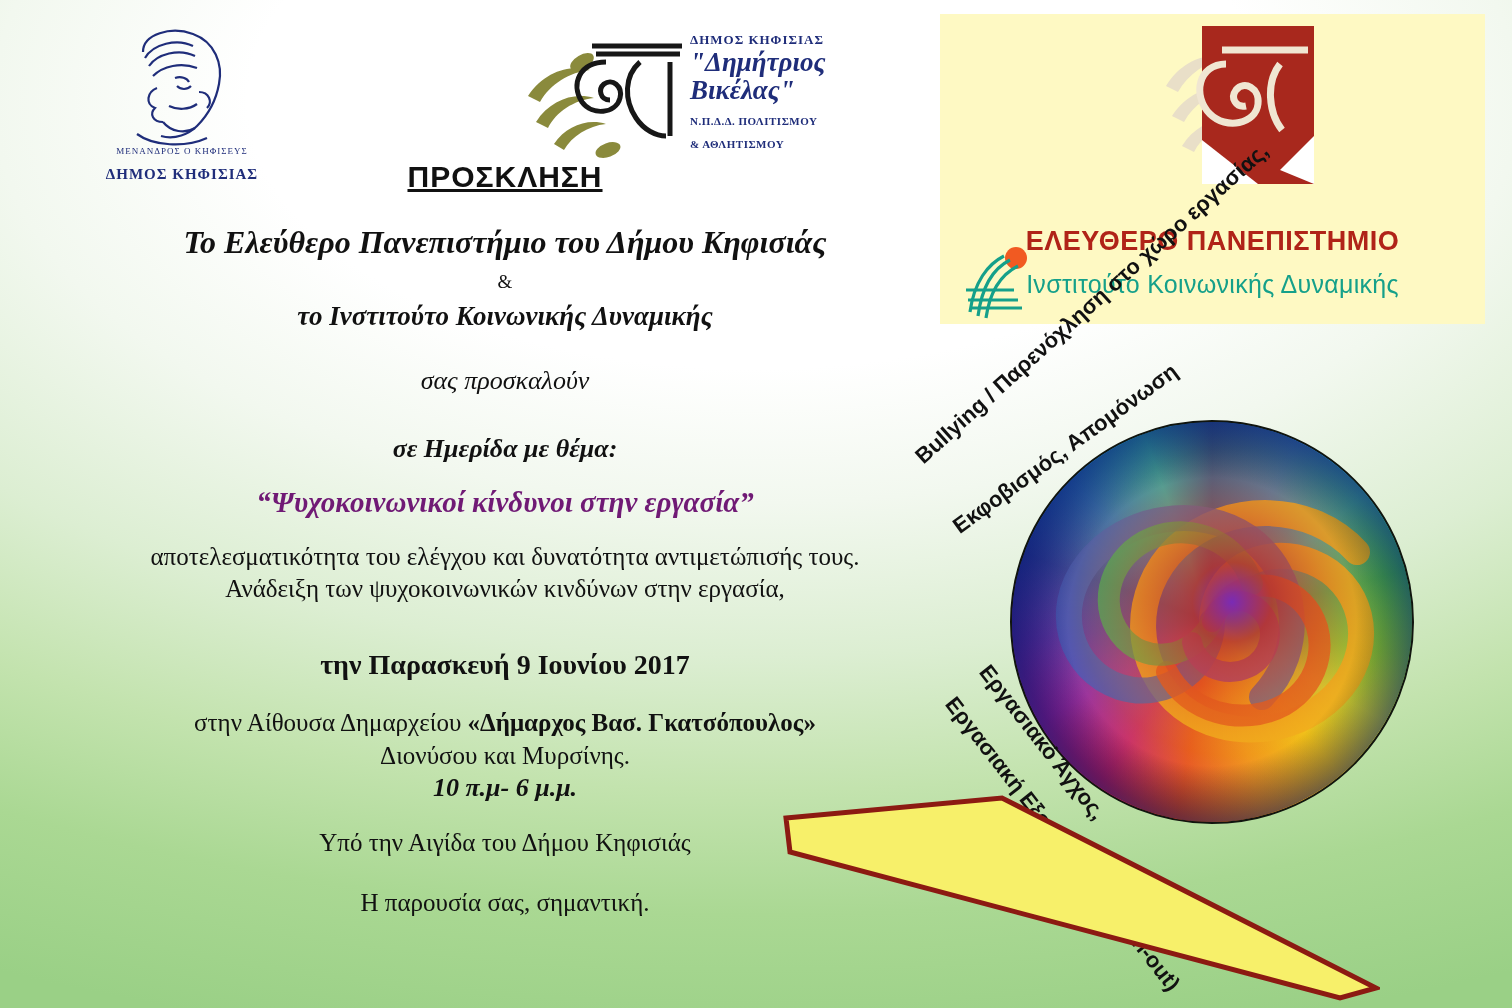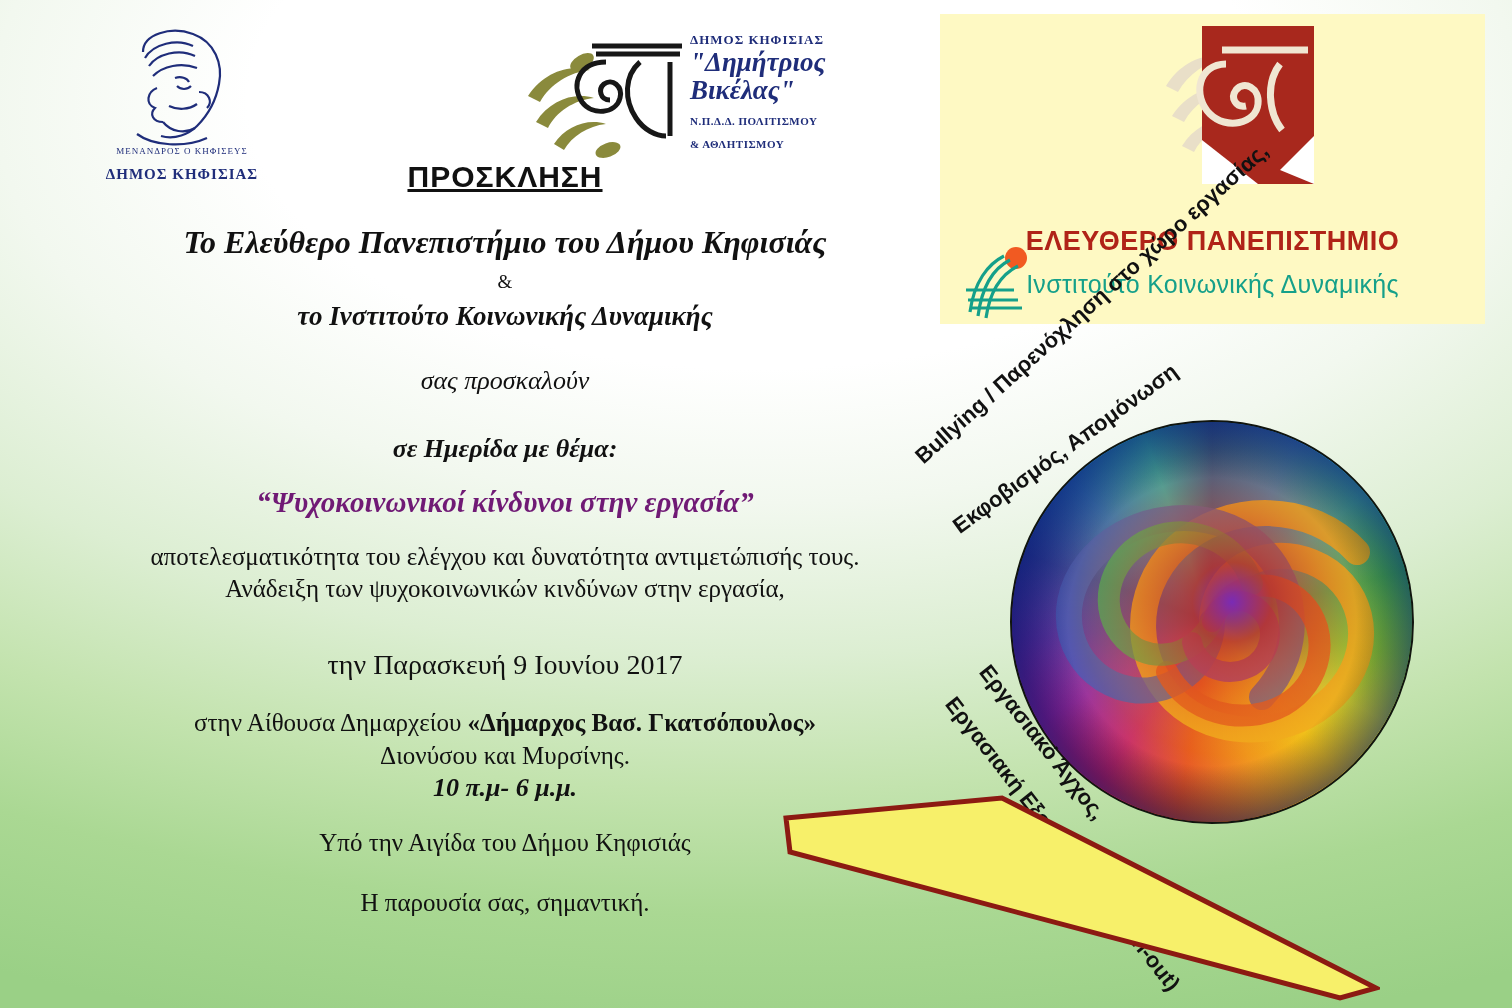--- a/index.html
+++ b/index.html
@@ -181,21 +181,21 @@
     color: #701a75;
     margin-bottom: 22px;
   }
   .t-desc {
     font-size: 25px;
     line-height: 1.28;
     margin-bottom: 26px;
   }
   .t-date {
     font-size: 28px;
-    font-weight: normal;
+    font-weight: bold;
     margin-bottom: 26px;
     margin-top: 44px;
   }
   .t-venue {
     font-size: 25px;
     line-height: 1.3;
     margin-bottom: 1px;
   }
   .t-venue b { font-weight: bold; }
   .t-time {

